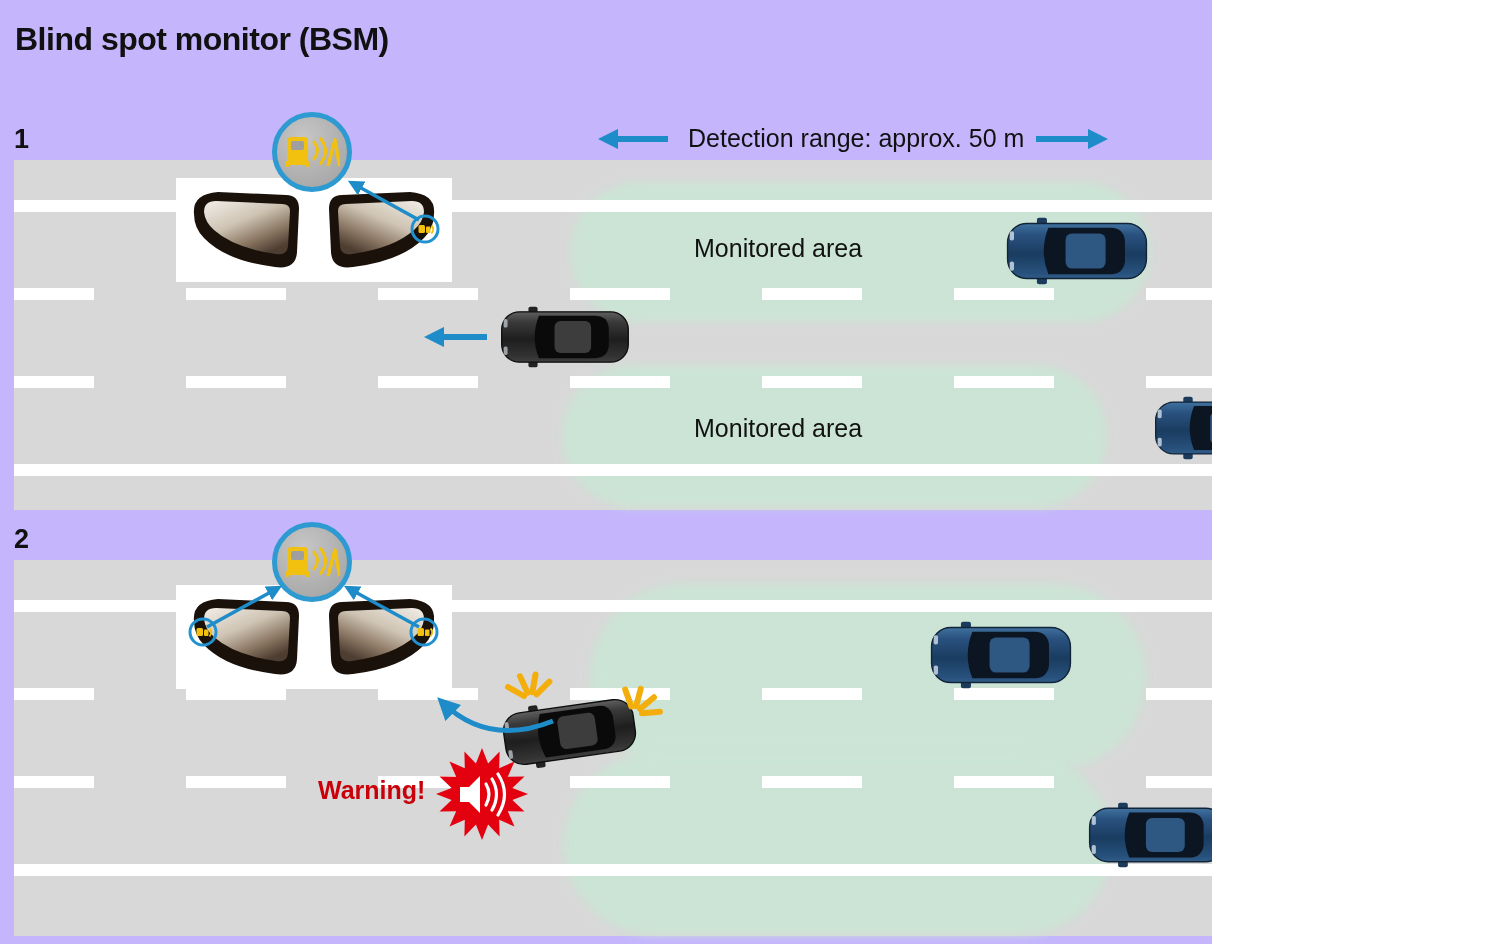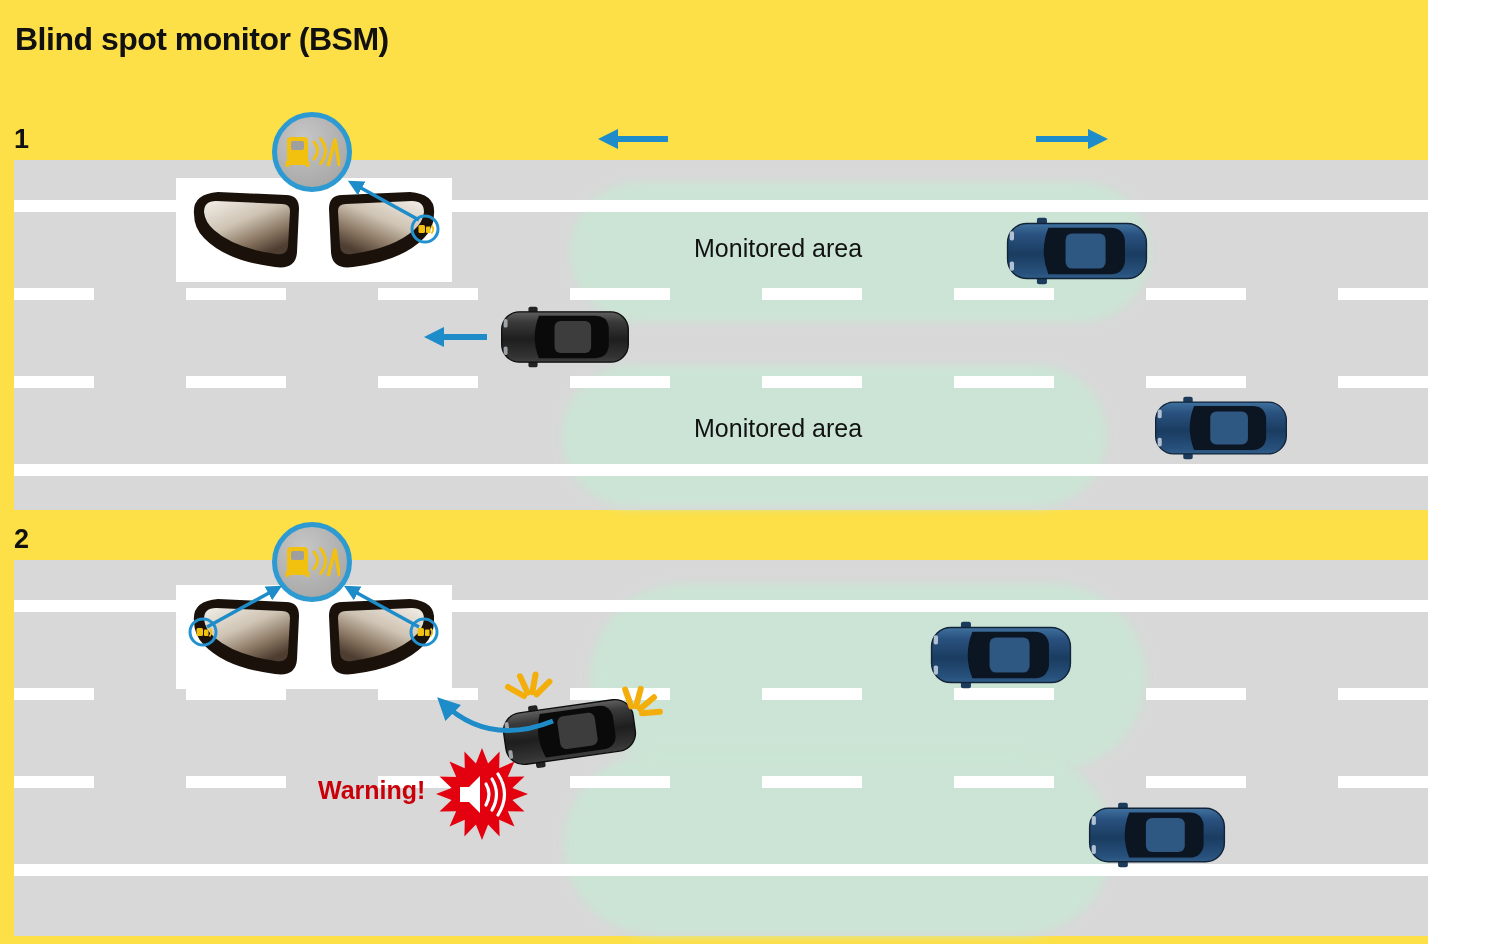--- a/index.html
+++ b/index.html
@@ -1,17 +1,17 @@
 <!DOCTYPE html>
 <html><head>
 <meta charset="utf-8">
 <style>
   html,body{margin:0;padding:0;}
   body{font-family:"Liberation Sans",sans-serif;background:#ffffff;}
-  #stage{position:relative;width:1428px;height:944px;background:#fde047;overflow:hidden;}
+  #stage{position:relative;width:1212px;height:944px;background:#c4b5fd;overflow:hidden;}
   .page-title{position:absolute;left:15px;top:0px;font-size:32px;font-weight:bold;color:#111;letter-spacing:-0.5px;}
   .panel-num{position:absolute;left:14px;font-size:27px;font-weight:bold;color:#111;}
   .road{position:absolute;left:14px;width:1450px;background:#d8d8d8;}
   .blob{position:absolute;background:#cbe5d5;opacity:0.95;filter:blur(5px);}
   .lane-solid{position:absolute;left:0;width:100%;height:12px;background:#ffffff;}
   .lane-dash{position:absolute;left:0;width:100%;height:12px;
     background:repeating-linear-gradient(90deg,#ffffff 0 100px,rgba(0,0,0,0) 100px 192px);
     background-position:-20px 0;}
   .txt{position:absolute;white-space:nowrap;color:#111;}
   .monitored{font-size:25px;text-align:right;}
@@ -79,20 +79,21 @@
 
   <div class="road" style="top:160px;height:350px;">
     <div class="blob" style="left:556px;top:22px;width:580px;height:140px;border-radius:75px;"></div>
     <div class="blob" style="left:548px;top:205px;width:545px;height:142px;border-radius:75px;"></div>
     <div class="lane-solid" style="top:40px;"></div>
     <div class="lane-dash" style="top:128px;"></div>
     <div class="lane-dash" style="top:216px;"></div>
     <div class="lane-solid" style="top:304px;"></div>
   </div>
 
+  <div class="txt detect" style="left:688px;top:124px;">Detection range: approx. 50 m</div>
   <div class="txt monitored" style="left:694px;top:234px;">Monitored area</div>
   <div class="txt monitored" style="left:694px;top:414px;">Monitored area</div>
 
   <div class="mirror-box" style="left:176px;top:178px;">
     <svg width="276" height="104" viewBox="0 0 276 104">
       <g>
         <path d="M18 36 Q16 16 42 14 L110 17 Q123 17 123 31 L121 74 Q120 92 99 89 Q50 83 28 60 Q18 50 18 36 Z" fill="#1a110b"></path>
         <path d="M28 34 Q28 23 40 23 L106 26 Q114 26 114 33 L112 68 Q111 78 100 76 Q58 70 38 52 Q29 44 28 34 Z" fill="url(#gGlass)"></path>
       </g>
       <g transform="translate(276 0) scale(-1 1)">

